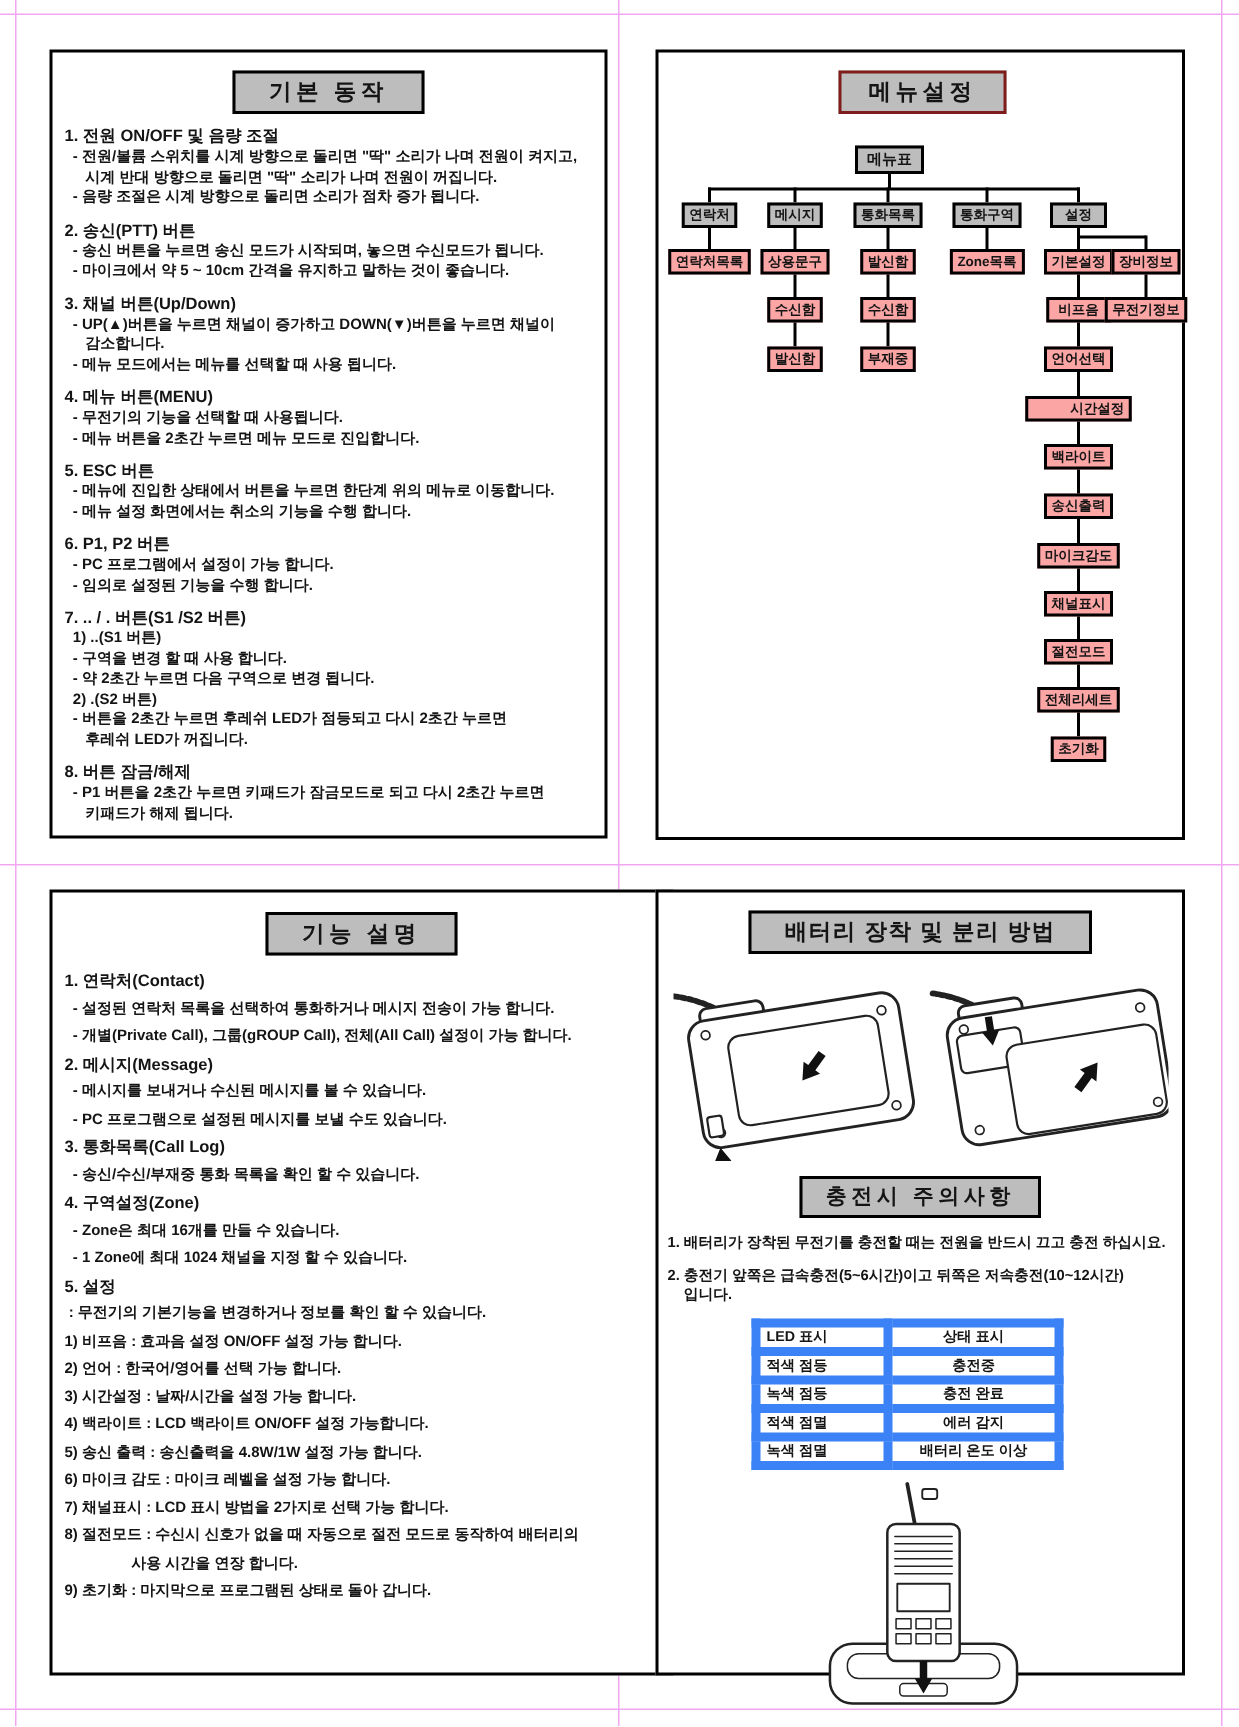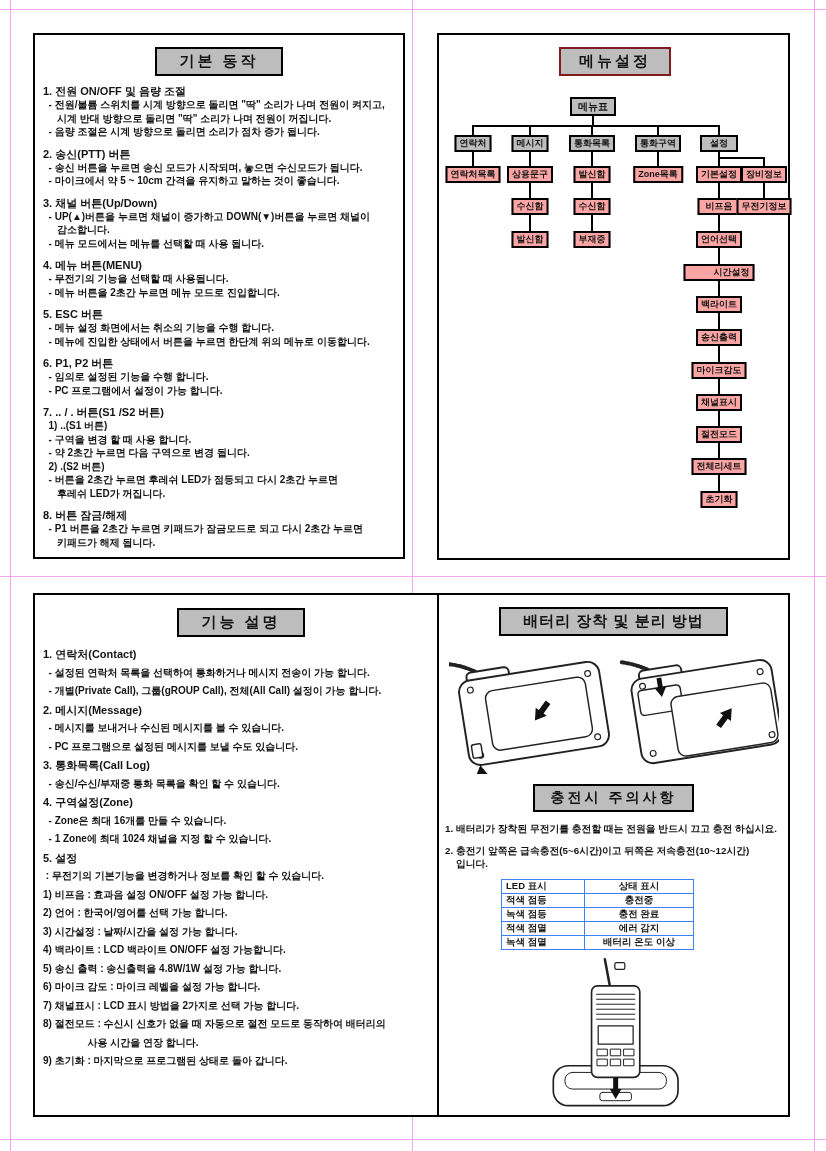--- a/index.html
+++ b/index.html
@@ -21,21 +21,21 @@
         font-size:9px;line-height:11px;padding:1px 3px;white-space:nowrap;z-index:2;}
   .node.gray{background:#bdbdbd;}
   .tree-title{position:absolute;left:176px;top:12px;transform:translateX(-50%);
         background:#bdbdbd;border:2px solid #7f1d1d;padding:3px 18px;font-size:15px;
         letter-spacing:3px;white-space:nowrap;z-index:2;}
   .tline{position:absolute;background:#000;z-index:1;}
   
   .note{font-size:9.8px;line-height:13px;white-space:pre;margin:0 6px;}
   .note+.note{margin-top:9px;}
   table.chg{border-collapse:collapse;margin:9px 0 0 62px;}
-  table.chg td{border:1px solid #3b82f6;font-size:9.5px;font-weight:bold;height:11px;padding:0 4px;}
+  table.chg td{border:6px solid #3b82f6;font-size:9.5px;font-weight:bold;height:11px;padding:0 4px;}
   table.chg td.c1{width:74px;text-align:left;}
   table.chg td.c2{width:100px;text-align:center;}
   .illu{display:block;margin:6px auto 0 auto;}
 </style>
 </head>
 <body>
 
 <div class="page">
 
   <div class="guide" style="left:0;top:9px;width:826px;height:1px;"></div>
@@ -67,27 +67,27 @@
         <div class="ln">     감소합니다.</div>
         <div class="ln">  - 메뉴 모드에서는 메뉴를 선택할 때 사용 됩니다.</div>
       </div>
       <div class="sec">
         <div class="sec-h">4. 메뉴 버튼(MENU)</div>
         <div class="ln">  - 무전기의 기능을 선택할 때 사용됩니다.</div>
         <div class="ln">  - 메뉴 버튼을 2초간 누르면 메뉴 모드로 진입합니다.</div>
       </div>
       <div class="sec">
         <div class="sec-h">5. ESC 버튼</div>
+        <div class="ln">  - 메뉴에 진입한 상태에서 버튼을 누르면 한단계 위의 메뉴로 이동합니다.</div>
         <div class="ln">  - 메뉴 설정 화면에서는 취소의 기능을 수행 합니다.</div>
-        <div class="ln">  - 메뉴에 진입한 상태에서 버튼을 누르면 한단계 위의 메뉴로 이동합니다.</div>
       </div>
       <div class="sec">
         <div class="sec-h">6. P1, P2 버튼</div>
+        <div class="ln">  - PC 프로그램에서 설정이 가능 합니다.</div>
         <div class="ln">  - 임의로 설정된 기능을 수행 합니다.</div>
-        <div class="ln">  - PC 프로그램에서 설정이 가능 합니다.</div>
       </div>
       <div class="sec">
         <div class="sec-h">7. .. / . 버튼(S1 /S2 버튼)</div>
         <div class="ln">  1) ..(S1 버튼)</div>
         <div class="ln">  - 구역을 변경 할 때 사용 합니다.</div>
         <div class="ln">  - 약 2초간 누르면 다음 구역으로 변경 됩니다.</div>
         <div class="ln">  2) .(S2 버튼)</div>
         <div class="ln">  - 버튼을 2초간 누르면 후레쉬 LED가 점등되고 다시 2초간 누르면</div>
         <div class="ln">     후레쉬 LED가 꺼집니다.</div>
       </div>

